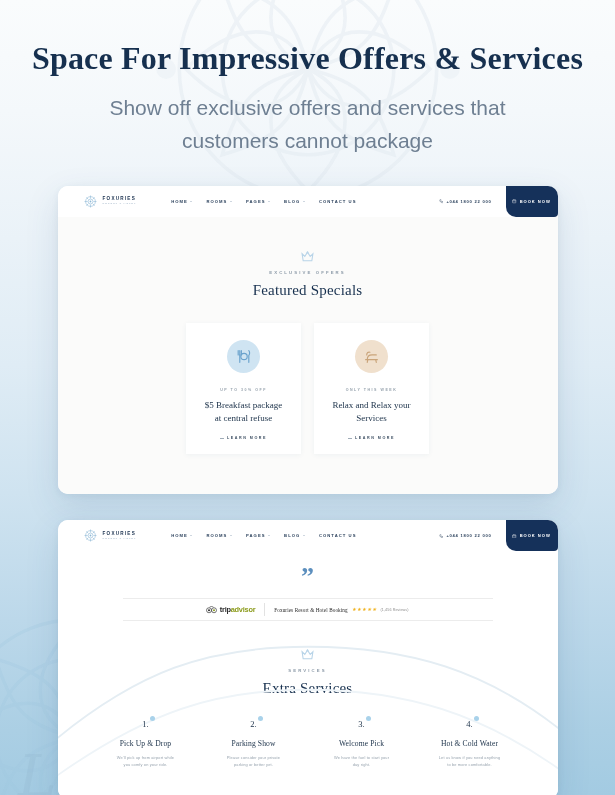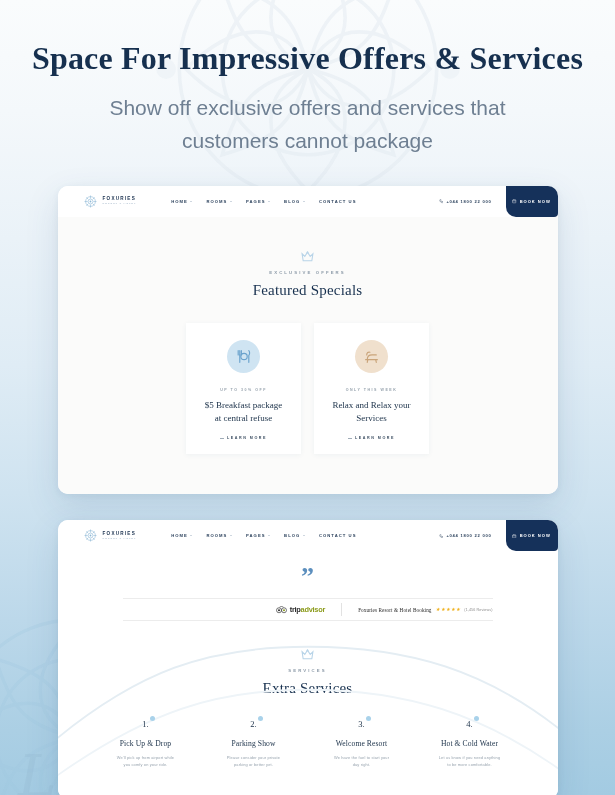--- a/index.html
+++ b/index.html
@@ -253,22 +253,22 @@
     height: 19px;
   }
   .ta-bar {
     margin: 10px auto 0;
     width: 370px;
     height: 23px;
     border-top: 1px solid #ececec;
     border-bottom: 1px solid #ececec;
     display: flex;
     align-items: center;
-    justify-content: flex-end;
-    gap: 16px;
+    justify-content: center;
+    gap: 9px;
   }
   .ta-logo { display: flex; align-items: center; gap: 2.5px; }
   .ta-owl { width: 11px; height: 8px; display: block; }
   .ta-word { font-size: 7.4px; font-weight: 700; letter-spacing: -.25px; line-height: 1; }
   .ta-word .t1 { color: #2e2e2e; }
   .ta-word .t2 { color: #8d9c1e; }
   .ta-divider { width: 1px; height: 13px; background: #e2e2e2; }
   .ta-meta { display: flex; align-items: center; gap: 4px; }
   .ta-name {
     font-family: "Liberation Serif", serif;
@@ -610,21 +610,21 @@
         <div class="svc-name">Parking Show</div>
         <div class="svc-desc">
           <span>Please consider your private</span><br>
           <span>parking or better yet.</span>
         </div>
       </div>
 
       <div class="svc-item">
         <i class="svc-dot"></i>
         <div class="svc-num">3.</div>
-        <div class="svc-name">Welcome Resort</div>
+        <div class="svc-name">Welcome Pick</div>
         <div class="svc-desc">
           <span>We have the fuel to start your</span><br>
           <span>day right.</span>
         </div>
       </div>
 
       <div class="svc-item">
         <i class="svc-dot"></i>
         <div class="svc-num">4.</div>
         <div class="svc-name">Hot &amp; Cold Water</div>

